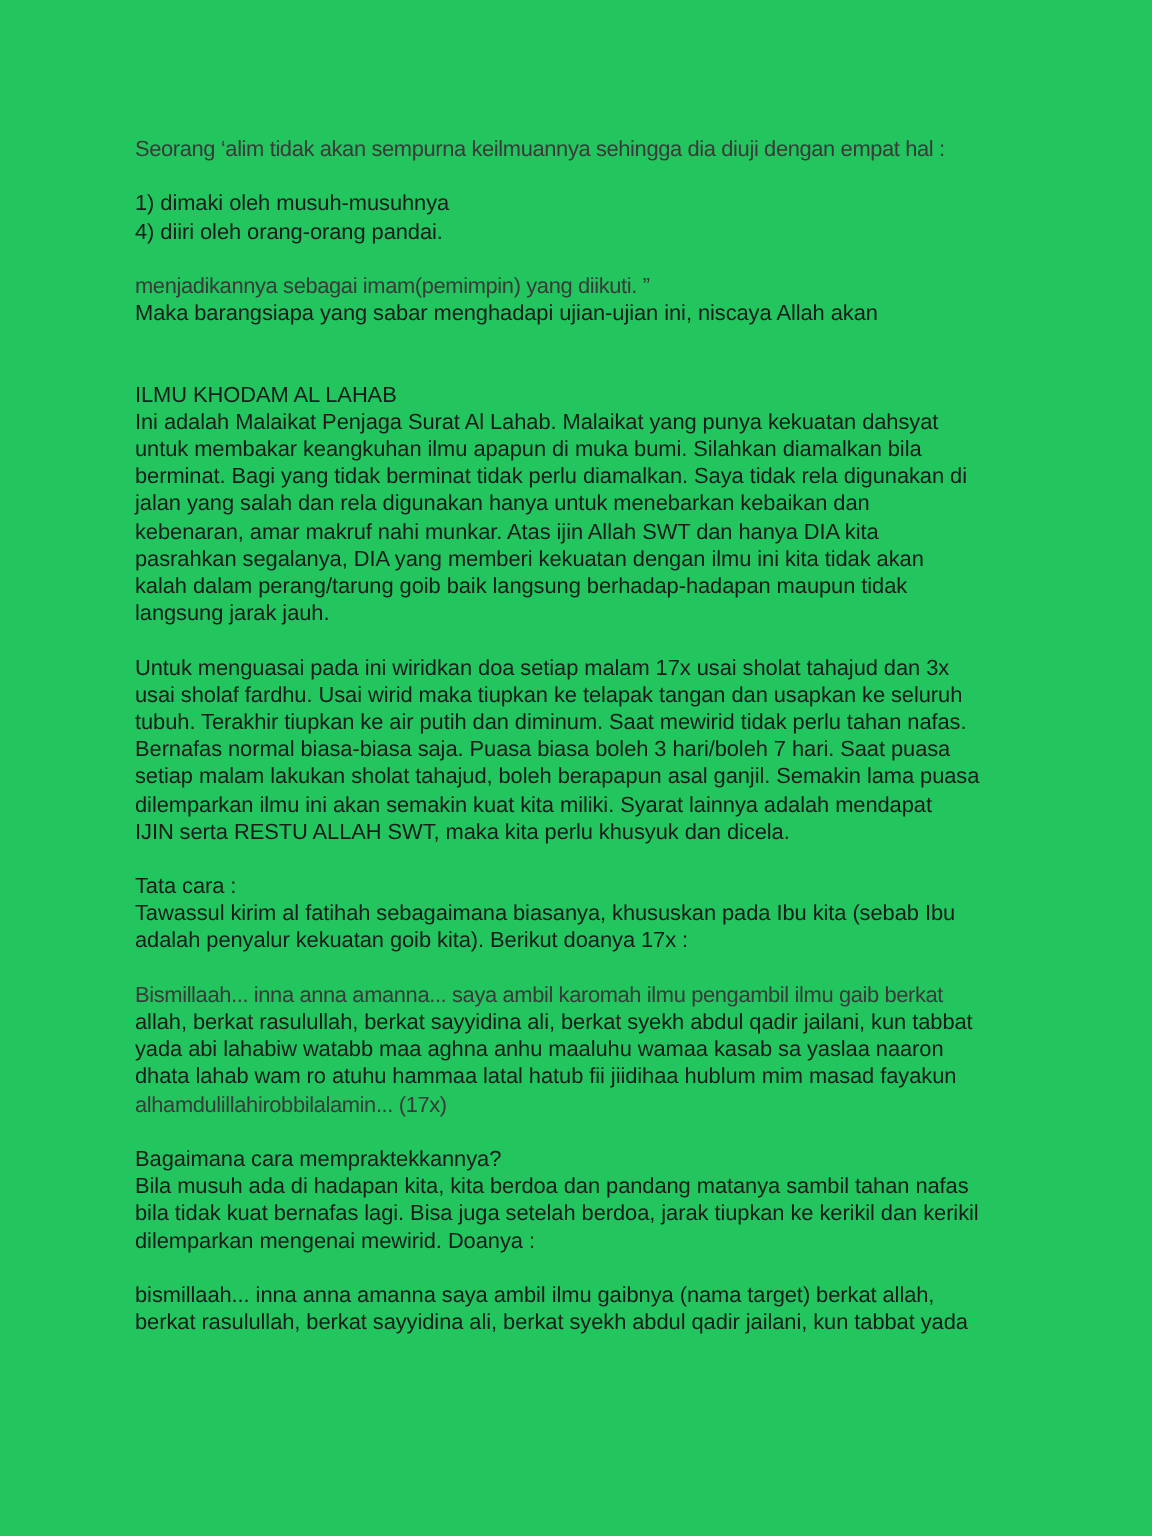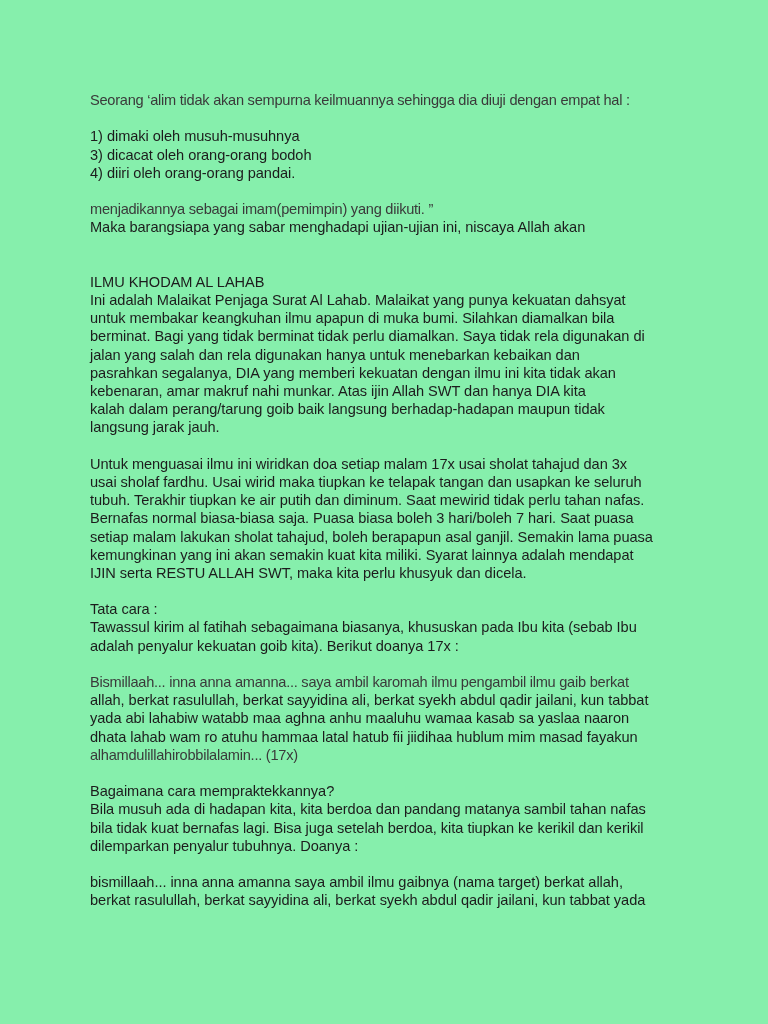--- a/index.html
+++ b/index.html
@@ -12,21 +12,21 @@
       height: 1024px;
       overflow: hidden;
       position: relative;
     }
     .page {
       position: absolute;
       left: 0;
       top: 0;
       width: 768px;
       height: 1024px;
-      background: #86efac;
+      background: #22c55e;
     }
     .content {
       position: absolute;
       left: 90px;
       top: 91px;
       width: 600px;
       font-family: "Liberation Sans", sans-serif;
       font-size: 14.6px;
       line-height: 18.2px;
       color: #1c1c1c;
@@ -49,51 +49,50 @@
 <body>
 
 <div class="page">
   <div class="content">
 
     <span class="line light">Seorang ‘alim tidak akan sempurna keilmuannya sehingga dia diuji dengan empat hal :</span>
     <span class="gap"></span>
 
     <div>
       <span class="line">1) dimaki oleh musuh-musuhnya</span>
-      <span class="line">3) dicacat oleh orang-orang bodoh</span>
       <span class="line">4) diiri oleh orang-orang pandai.</span>
     </div>
     <span class="gap"></span>
 
     <div>
       <span class="line light">menjadikannya sebagai imam(pemimpin) yang diikuti. ”</span>
       <span class="line">Maka barangsiapa yang sabar menghadapi ujian-ujian ini, niscaya Allah akan</span>
     </div>
     <span class="gap2"></span>
 
     <span class="line heading">ILMU KHODAM AL LAHAB</span>
     <div>
       <span class="line">Ini adalah Malaikat Penjaga Surat Al Lahab. Malaikat yang punya kekuatan dahsyat</span>
       <span class="line">untuk membakar keangkuhan ilmu apapun di muka bumi. Silahkan diamalkan bila</span>
       <span class="line">berminat. Bagi yang tidak berminat tidak perlu diamalkan. Saya tidak rela digunakan di</span>
       <span class="line">jalan yang salah dan rela digunakan hanya untuk menebarkan kebaikan dan</span>
+      <span class="line">kebenaran, amar makruf nahi munkar. Atas ijin Allah SWT dan hanya DIA kita</span>
       <span class="line">pasrahkan segalanya, DIA yang memberi kekuatan dengan ilmu ini kita tidak akan</span>
-      <span class="line">kebenaran, amar makruf nahi munkar. Atas ijin Allah SWT dan hanya DIA kita</span>
       <span class="line">kalah dalam perang/tarung goib baik langsung berhadap-hadapan maupun tidak</span>
       <span class="line">langsung jarak jauh.</span>
     </div>
     <span class="gap"></span>
 
     <div>
-      <span class="line">Untuk menguasai ilmu ini wiridkan doa setiap malam 17x usai sholat tahajud dan 3x</span>
+      <span class="line">Untuk menguasai pada ini wiridkan doa setiap malam 17x usai sholat tahajud dan 3x</span>
       <span class="line">usai sholaf fardhu. Usai wirid maka tiupkan ke telapak tangan dan usapkan ke seluruh</span>
       <span class="line">tubuh. Terakhir tiupkan ke air putih dan diminum. Saat mewirid tidak perlu tahan nafas.</span>
       <span class="line">Bernafas normal biasa-biasa saja. Puasa biasa boleh 3 hari/boleh 7 hari. Saat puasa</span>
       <span class="line">setiap malam lakukan sholat tahajud, boleh berapapun asal ganjil. Semakin lama puasa</span>
-      <span class="line">kemungkinan yang ini akan semakin kuat kita miliki.  Syarat lainnya adalah mendapat</span>
+      <span class="line">dilemparkan ilmu ini akan semakin kuat kita miliki.  Syarat lainnya adalah mendapat</span>
       <span class="line">IJIN serta RESTU ALLAH SWT, maka kita perlu khusyuk dan dicela.</span>
     </div>
     <span class="gap"></span>
 
     <div>
       <span class="line">Tata cara :</span>
       <span class="line">Tawassul kirim al fatihah sebagaimana biasanya, khususkan pada Ibu kita (sebab Ibu</span>
       <span class="line">adalah penyalur kekuatan goib kita). Berikut doanya 17x :</span>
     </div>
     <span class="gap"></span>
@@ -103,22 +102,22 @@
       <span class="line">allah, berkat rasulullah, berkat sayyidina ali, berkat syekh abdul qadir jailani, kun  tabbat</span>
       <span class="line">yada abi lahabiw watabb maa aghna anhu maaluhu wamaa kasab sa yaslaa naaron</span>
       <span class="line">dhata lahab wam ro atuhu  hammaa latal hatub fii jiidihaa hublum mim masad fayakun</span>
       <span class="line light">alhamdulillahirobbilalamin... (17x)</span>
     </div>
     <span class="gap"></span>
 
     <div>
       <span class="line">Bagaimana cara mempraktekkannya?</span>
       <span class="line">Bila musuh ada di hadapan kita, kita berdoa dan pandang matanya sambil tahan nafas</span>
-      <span class="line">bila tidak kuat bernafas lagi. Bisa juga setelah berdoa, kita tiupkan ke kerikil dan kerikil</span>
-      <span class="line">dilemparkan penyalur tubuhnya. Doanya :</span>
+      <span class="line">bila tidak kuat bernafas lagi. Bisa juga setelah berdoa, jarak tiupkan ke kerikil dan kerikil</span>
+      <span class="line">dilemparkan mengenai mewirid. Doanya :</span>
     </div>
     <span class="gap"></span>
 
     <div>
       <span class="line">bismillaah... inna anna amanna saya ambil ilmu gaibnya (nama target) berkat allah,</span>
       <span class="line">berkat rasulullah, berkat sayyidina ali, berkat syekh abdul qadir jailani, kun tabbat yada</span>
     </div>
 
   </div>
 </div>

